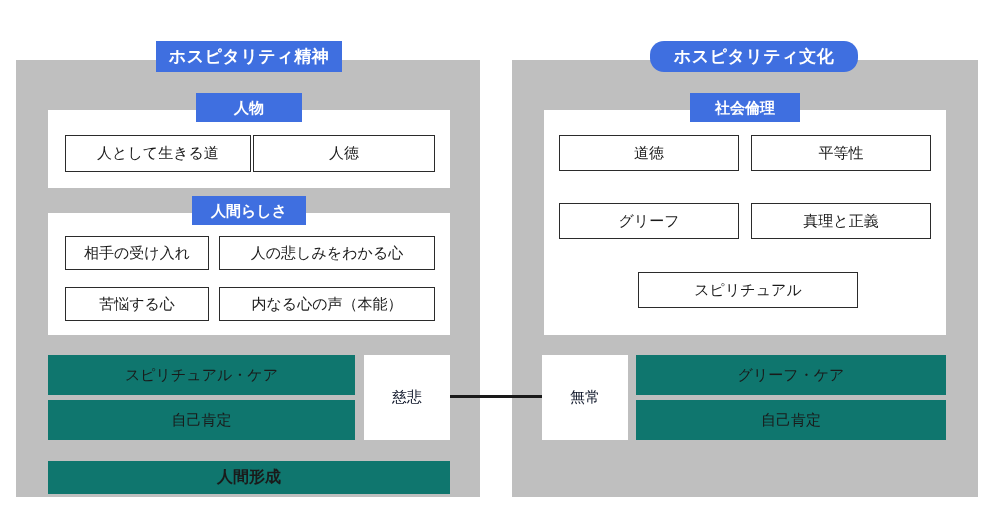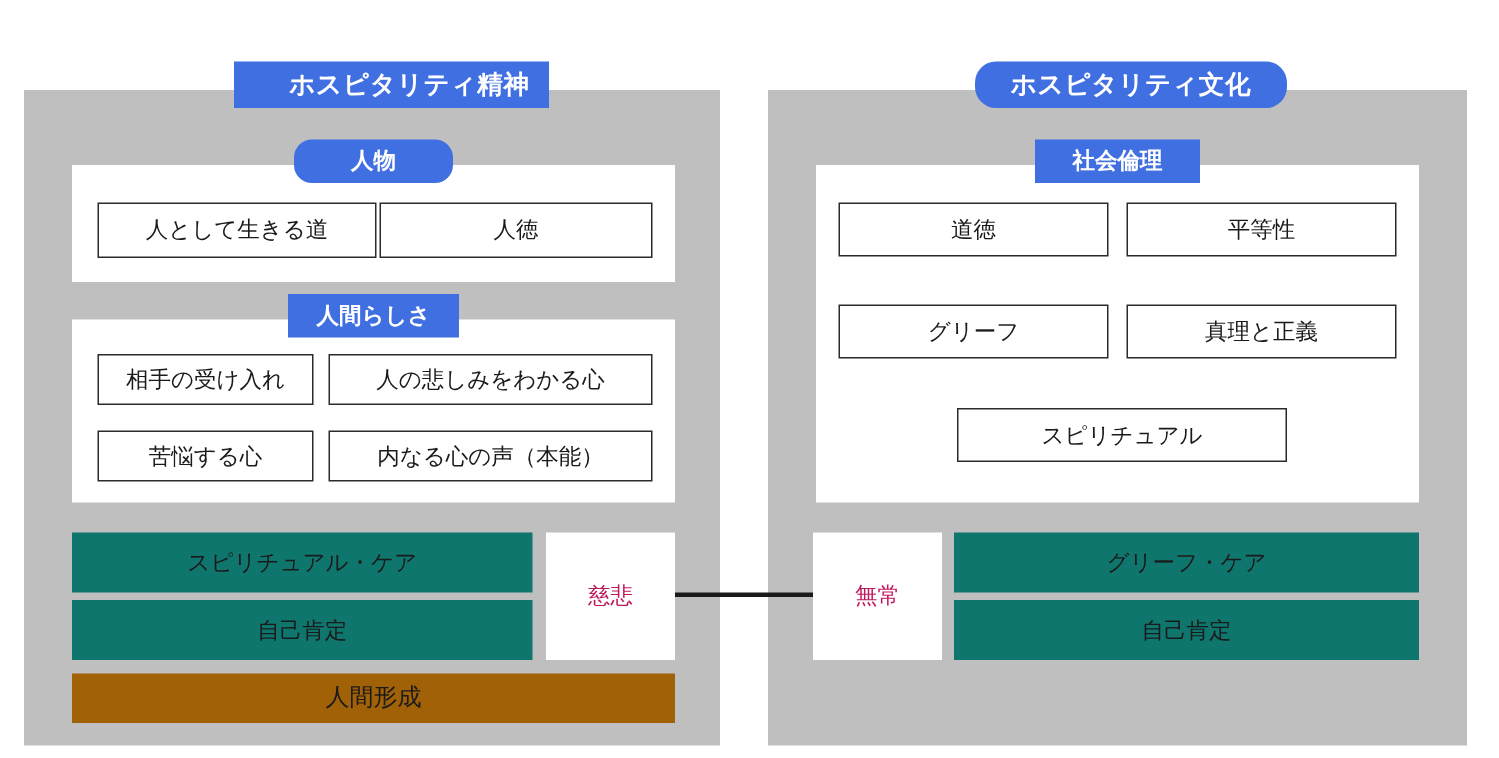--- a/index.html
+++ b/index.html
@@ -35,21 +35,21 @@
     color: #ffffff;
     font-weight: bold;
     font-size: 17px;
     letter-spacing: 0.5px;
     text-align: center;
     line-height: 31px;
     height: 31px;
     z-index: 6;
     white-space: nowrap;
   }
-  #title-left  { left: 156px; top: 41px; width: 186px; padding-left: 24px; }
+  #title-left  { left: 156px; top: 41px; width: 186px; }
   #title-right { left: 650px; top: 41px; width: 208px; border-radius: 14px; }
 
   
   .card {
     position: absolute;
     background: #ffffff;
     z-index: 2;
   }
   #card-person   { left: 48px;  top: 110px; width: 402px; height: 78px; }
   #card-humanity { left: 48px;  top: 213px; width: 402px; height: 122px; }
@@ -61,21 +61,21 @@
     background: #3f6fe0;
     color: #ffffff;
     font-weight: bold;
     font-size: 15px;
     text-align: center;
     line-height: 29px;
     height: 29px;
     z-index: 6;
     white-space: nowrap;
   }
-  #gt-person   { left: 196px; top: 93px;  width: 106px; border-radius: 12px; }
+  #gt-person   { left: 196px; top: 93px;  width: 106px; }
   #gt-humanity { left: 192px; top: 196px; width: 114px; }
   #gt-ethics   { left: 690px; top: 93px;  width: 110px; }
 
   
   .box {
     position: absolute;
     background: #ffffff;
     border: 1.6px solid #2b2b2b;
     box-sizing: border-box;
     font-size: 15px;
@@ -120,42 +120,43 @@
   #bar-spiritual { left: 48px;  top: 355px; width: 307px; height: 40px; }
   #bar-jiko      { left: 48px;  top: 400px; width: 307px; height: 40px; }
   #bar-grief     { left: 636px; top: 355px; width: 310px; height: 40px; }
   #bar-tasha     { left: 636px; top: 400px; width: 310px; height: 40px; }
 
   
   .side-box {
     position: absolute;
     background: #ffffff;
     font-size: 15px;
-    color: #be185d;
+    color: #0f172a;
     display: flex;
     align-items: center;
     justify-content: center;
     z-index: 4;
     white-space: nowrap;
   }
   #side-jihi   { left: 364px; top: 355px; width: 86px; height: 85px; }
   #side-mujou  { left: 542px; top: 355px; width: 86px; height: 85px; }
 
   
   .footer-bar {
     position: absolute;
-    background: #a16207;
+    background: #0f766e;
     color: #1a1a1a;
-    font-weight: normal;
+    font-weight: bold;
     font-size: 16px;
     display: flex;
     align-items: center;
     justify-content: center;
     z-index: 4;
     white-space: nowrap;
+    margin-top: 12px;
   }
   #foot-left  { left: 48px;  top: 449px; width: 402px; height: 33px; }
   #foot-right { left: 542px; top: 449px; width: 404px; height: 33px; }
 
   
   #connector {
     position: absolute;
     left: 450px;
     top: 395px;
     width: 92px;

